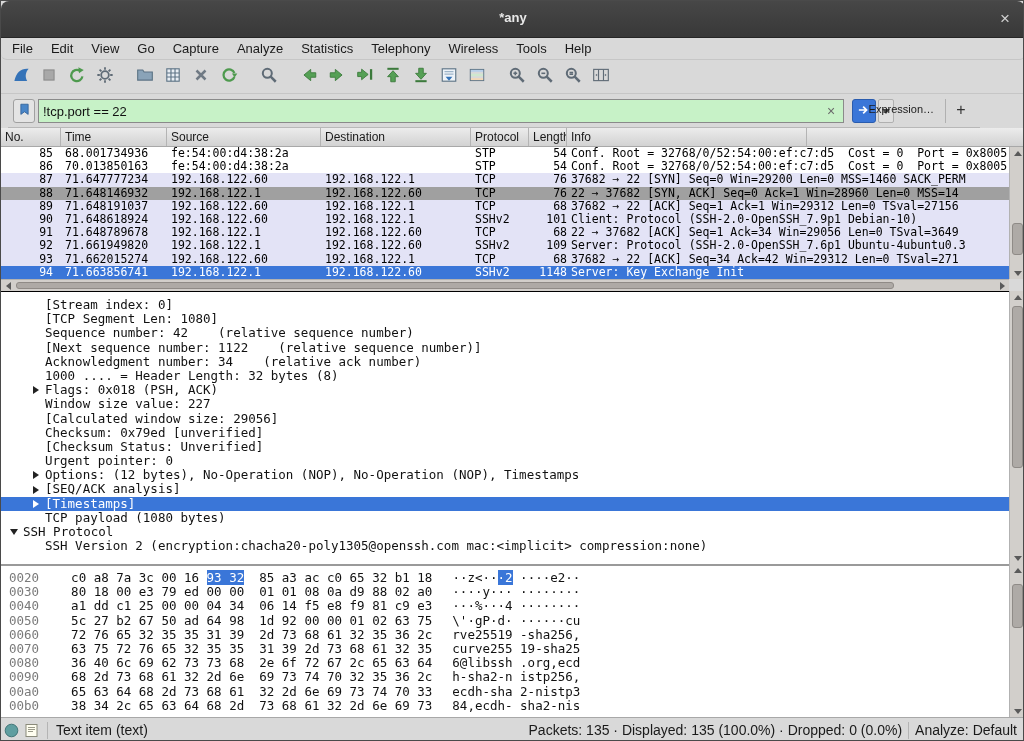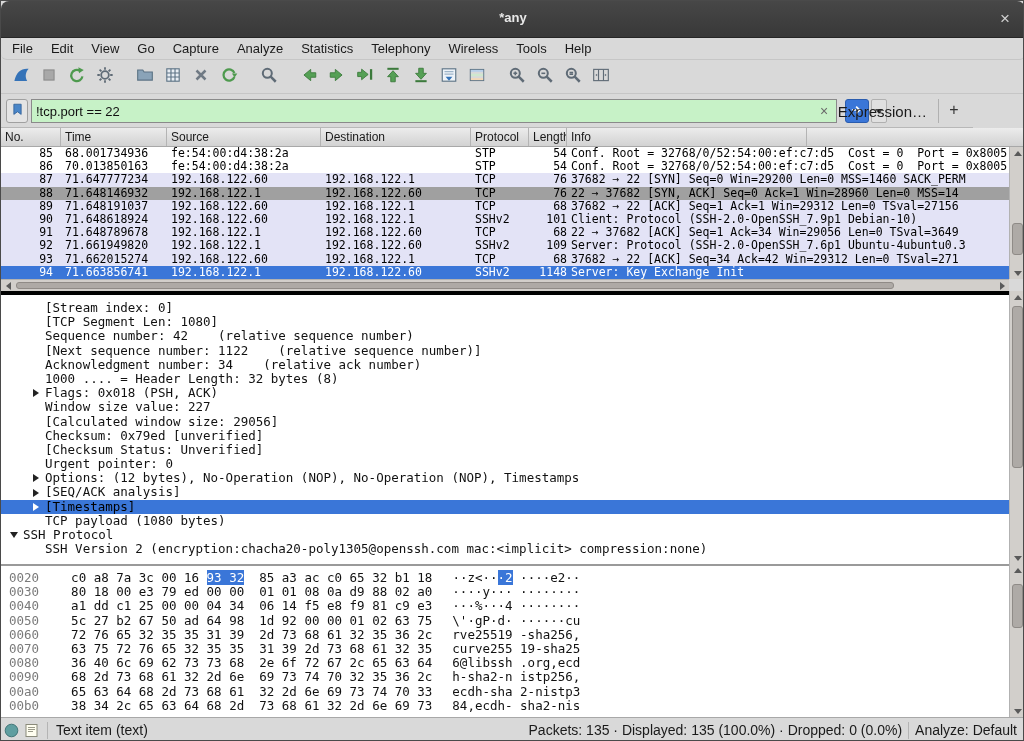--- a/index.html
+++ b/index.html
@@ -41,21 +41,21 @@
     background:var(--chrome); display:flex; align-items:center; padding-left:6px;
     border-bottom:1px solid #c6c6c6;
   }
   .tbtn{
     width:28px; height:28px; display:flex; align-items:center; justify-content:center;
     border-radius:3px; cursor:pointer; flex:0 0 auto;
   }
   .tgap{ width:12px; flex:0 0 auto; }
   
   .filterbar{
-    position:absolute; top:93px; left:0; width:972px; height:34px;
+    position:absolute; top:93px; left:7px; width:972px; height:34px;
     background:var(--chrome); border-bottom:1px solid #b8b8b8;
   }
   .bookmark-btn{
     position:absolute; left:5px; top:5px; width:22px; height:24px;
     border:1px solid #a0a0a0; border-radius:3px; background:#e4e4e4;
     display:flex; align-items:center; justify-content:center; cursor:pointer;
   }
   .filter-field{
     position:absolute; left:30px; top:5px; width:806px; height:24px;
     background:var(--filter-green); border:1px solid #8a8a8a;
@@ -74,21 +74,21 @@
     background:var(--accent); border:1px solid #2a5cae; border-radius:3px;
     display:flex; align-items:center; justify-content:center; cursor:pointer;
   }
   .apply-caret{
     position:absolute; left:870px; top:5px; width:16px; height:24px;
     display:flex; align-items:center; justify-content:center; cursor:pointer;
     border:1px solid #b0b0b0; border-radius:2px; background:#e0e0e0;
   }
   .caret-down{ width:0; height:0; border-left:4px solid transparent; border-right:4px solid transparent; border-top:5px solid #444; }
   .expr-label{
-    position:absolute; right:46px; top:9px; font-size:15px; color:#1a1a1a; cursor:pointer;
+    position:absolute; right:46px; top:9px; font-size:11px; color:#1a1a1a; cursor:pointer;
   }
   .filter-sep{ position:absolute; right:34px; top:5px; width:1px; height:24px; background:#b0b0b0; }
   .add-btn{
     position:absolute; right:8px; top:5px; width:22px; height:24px;
     font-size:16px; color:#333; text-align:center; line-height:22px; cursor:pointer;
   }
   
   .plheader{
     position:absolute; top:127px; left:0; width:1024px; height:19px;
     display:flex; background:linear-gradient(#ececec,#d2d2d2);
@@ -123,31 +123,31 @@
   .sb-arrow{ position:absolute; width:100%; height:12px; display:flex; align-items:center; justify-content:center; cursor:pointer; }
   .sb-arrow-h{ position:absolute; top:0; width:14px; height:100%; display:flex; align-items:center; justify-content:center; cursor:pointer; }
   .tri-up{ width:0;height:0;border-left:4px solid transparent;border-right:4px solid transparent;border-bottom:5px solid #5a5a5a; }
   .tri-dn{ width:0;height:0;border-left:4px solid transparent;border-right:4px solid transparent;border-top:5px solid #5a5a5a; }
   .tri-lf{ width:0;height:0;border-top:4px solid transparent;border-bottom:4px solid transparent;border-right:5px solid #5a5a5a; }
   .tri-rt{ width:0;height:0;border-top:4px solid transparent;border-bottom:4px solid transparent;border-left:5px solid #5a5a5a; }
   .sb-corner{ position:absolute; left:1008px; top:278px; width:16px; height:12px; background:var(--chrome); }
   
   .details{
     position:absolute; top:290px; left:0; width:1008px; height:273px;
-    background:#ffffff; border-top:4px solid #000000; overflow:hidden;
+    background:#ffffff; border-top:1px solid #000000; overflow:hidden;
     font-family:"DejaVu Sans Mono", monospace; font-size:12.5px; color:#111;
     padding-top:6px;
   }
   .dline{ height:14.2px; line-height:14.2px; display:flex; cursor:pointer; white-space:pre; }
   .dline .exp{ width:18px; flex:0 0 auto; display:flex; align-items:center; justify-content:center; }
   .ind1{ padding-left:4px; }
   .ind2{ padding-left:26px; }
   .tri-r{ width:0;height:0;border-left:6px solid #222;border-top:4px solid transparent;border-bottom:4px solid transparent; }
   .tri-d{ width:0;height:0;border-top:6px solid #222;border-left:4px solid transparent;border-right:4px solid transparent; }
-  .d-sel{ background:var(--accent); color:#000000; }
+  .d-sel{ background:var(--accent); color:#ffffff; }
   .d-sel .tri-r{ border-left-color:#ffffff; }
   
   .hexpane{
     position:absolute; top:563px; left:0; width:1008px; height:153px;
     background:#ffffff; border-top:2px solid #9a9a9a; overflow:hidden;
     font-family:"DejaVu Sans Mono", monospace; font-size:12.5px; color:#111;
     padding:5px 0 0 8px;
   }
   .hexrow{ height:14.2px; line-height:14.2px; white-space:pre; cursor:pointer; }
   .hexrow .off{ color:#7a7a7a; margin-right:32px; }

